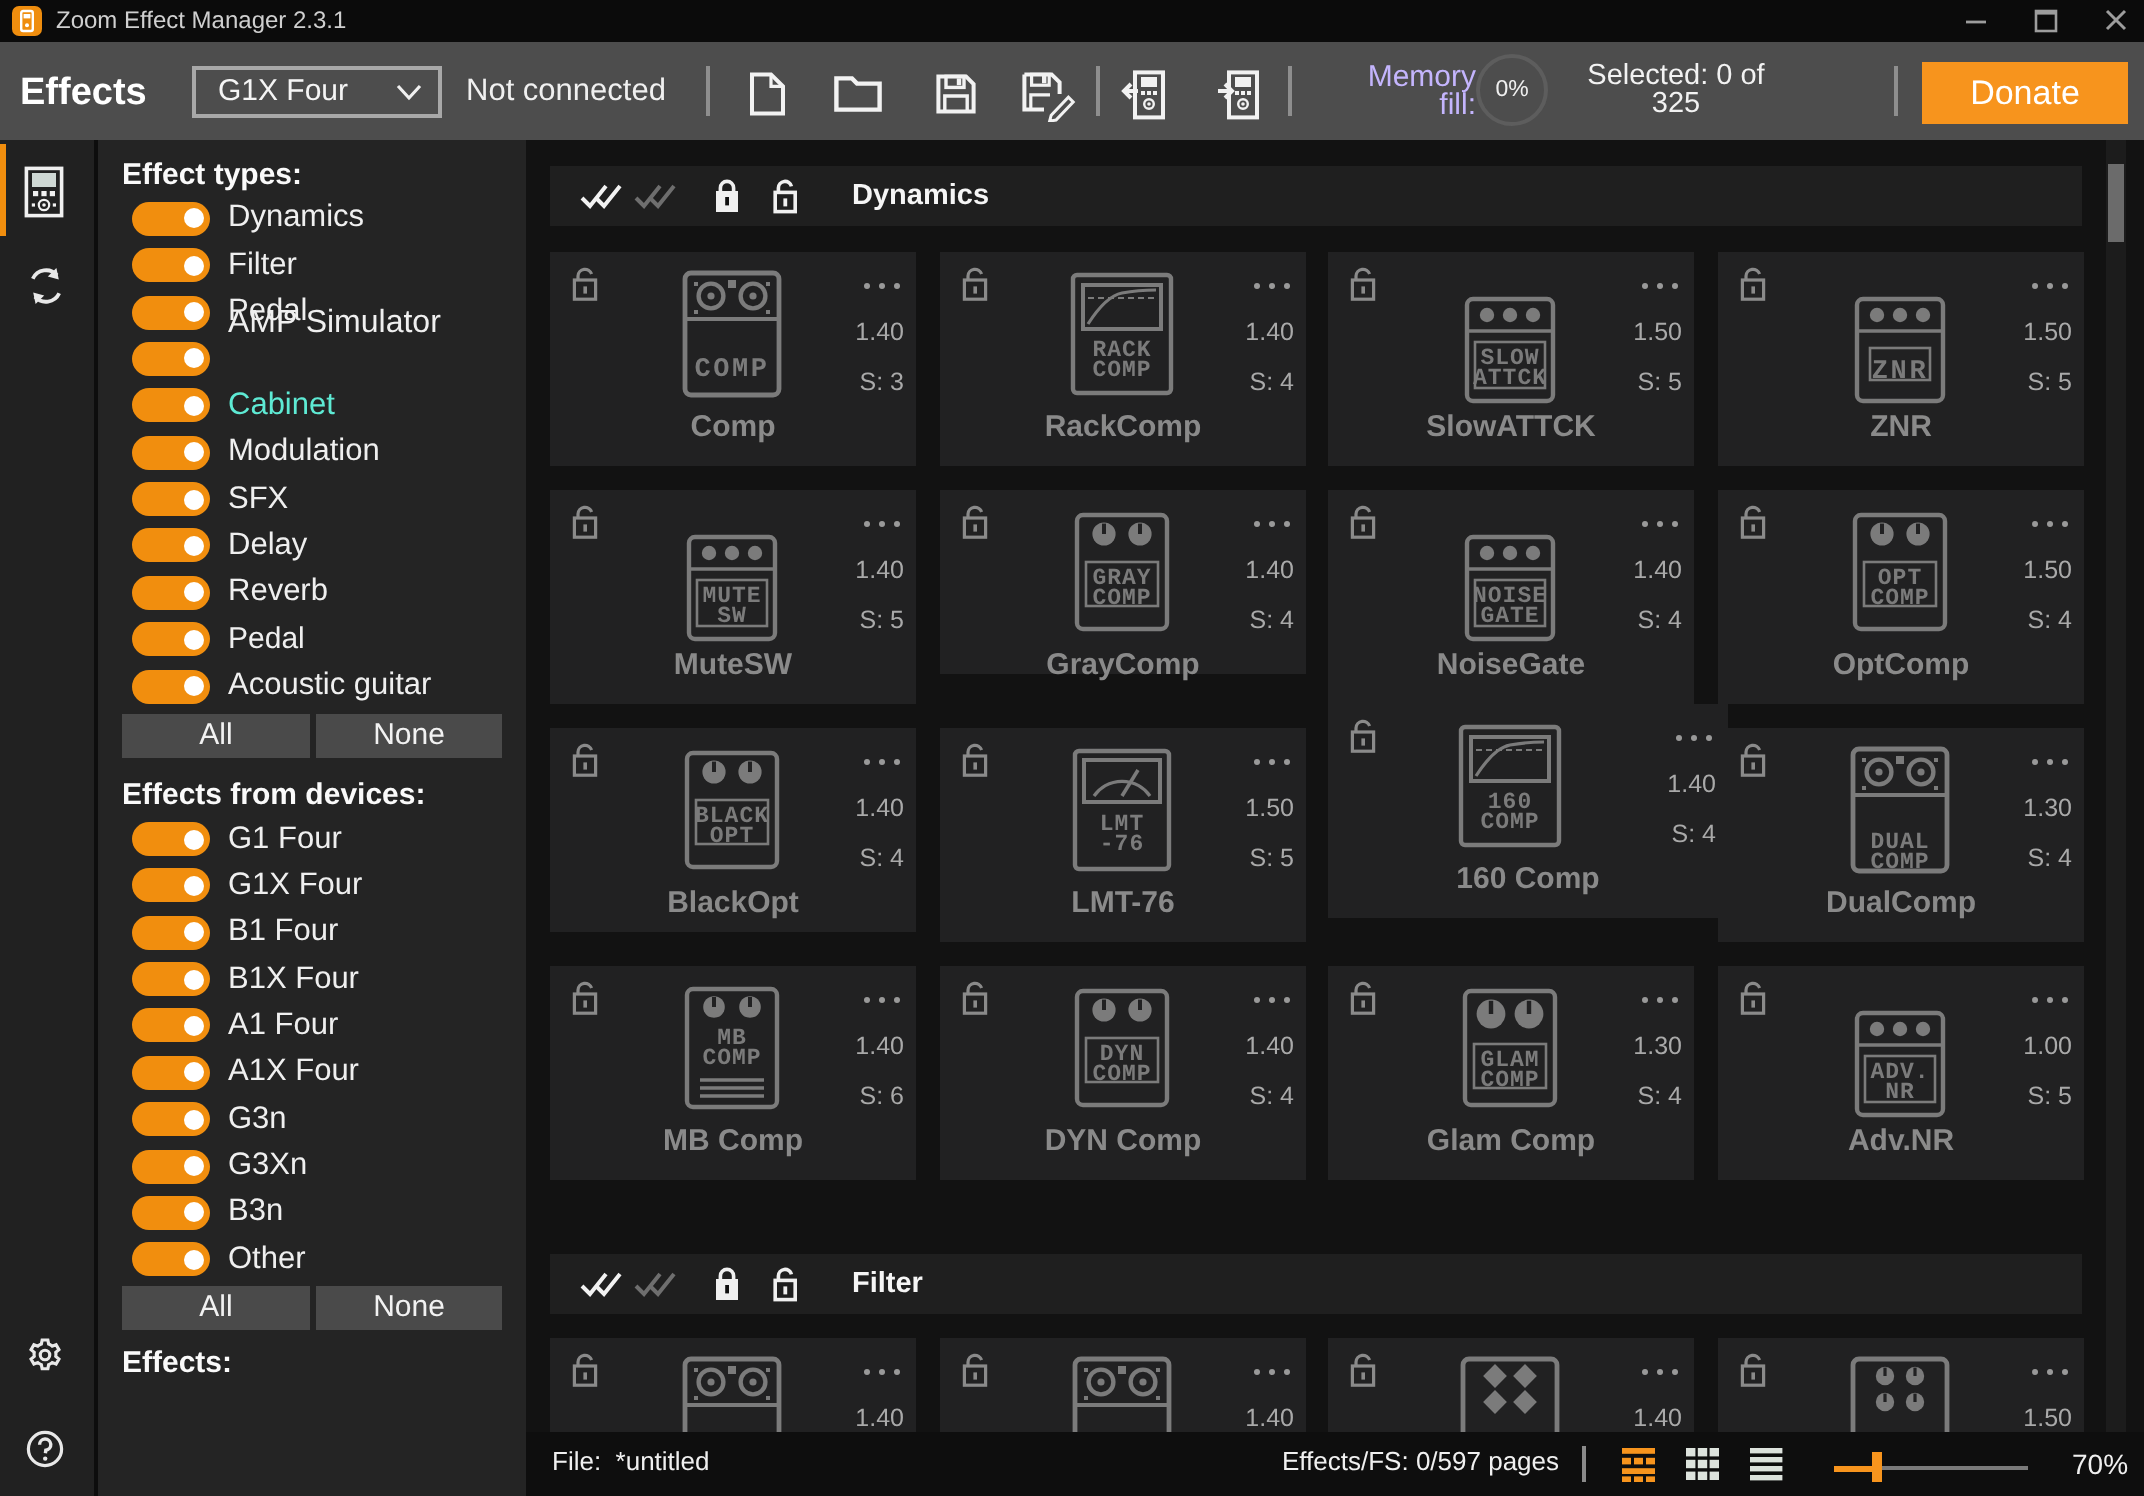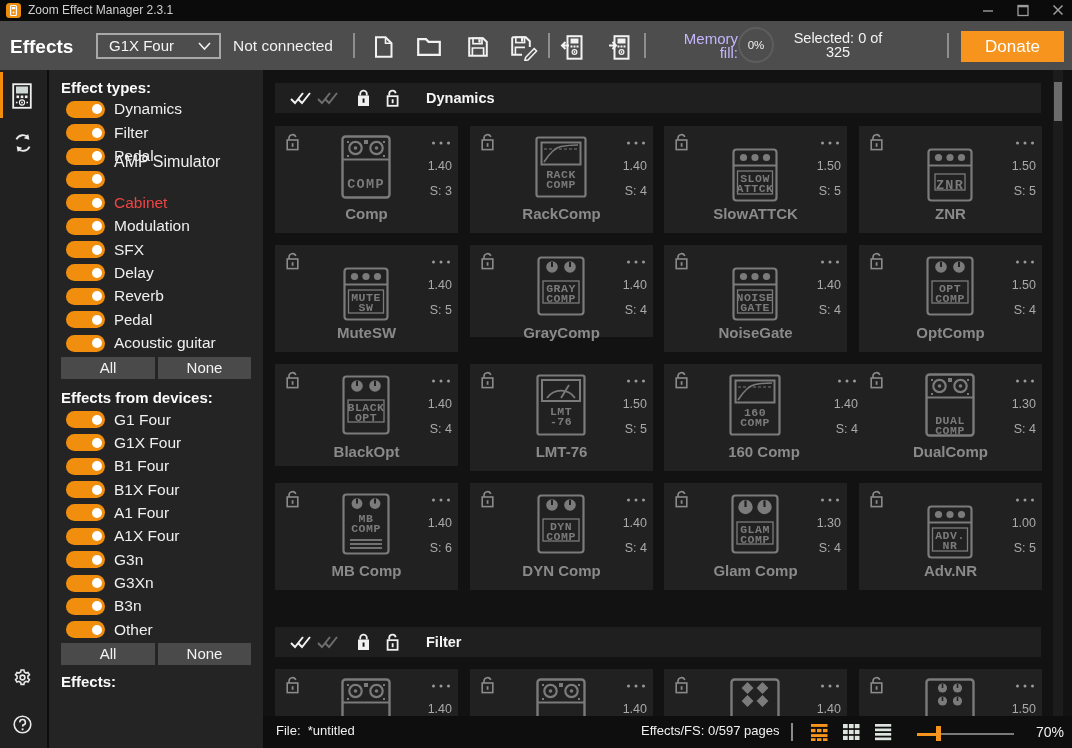--- a/index.html
+++ b/index.html
@@ -124,21 +124,21 @@
       <div style="position:absolute;right:3.5px;top:3.5px;width:10px;height:10px;background:#fff;border-radius:50%"></div>
     </div>
     <div style="position:absolute;left:65px;top:76.03999999999999px;color:#efefef;font-size:15.5px;line-height:20px">Pedal</div>
 <div style="position:absolute;left:17px;top:100.91px;width:39px;height:17px;background:#f18e0e;border-radius:8.5px">
       <div style="position:absolute;right:3.5px;top:3.5px;width:10px;height:10px;background:#fff;border-radius:50%"></div>
     </div>
     <div style="position:absolute;left:65px;top:82px;color:#efefef;font-size:16px;line-height:20px">AMP Simulator</div>
 <div style="position:absolute;left:17px;top:124.28px;width:39px;height:17px;background:#f18e0e;border-radius:8.5px">
       <div style="position:absolute;right:3.5px;top:3.5px;width:10px;height:10px;background:#fff;border-radius:50%"></div>
     </div>
-    <div style="position:absolute;left:65px;top:122.78px;color:#ef4444;font-size:15.5px;line-height:20px">Cabinet</div>
+    <div style="position:absolute;left:65px;top:122.78px;color:#5eead4;font-size:15.5px;line-height:20px">Cabinet</div>
 <div style="position:absolute;left:17px;top:147.65px;width:39px;height:17px;background:#f18e0e;border-radius:8.5px">
       <div style="position:absolute;right:3.5px;top:3.5px;width:10px;height:10px;background:#fff;border-radius:50%"></div>
     </div>
     <div style="position:absolute;left:65px;top:146.15px;color:#efefef;font-size:15.5px;line-height:20px">Modulation</div>
 <div style="position:absolute;left:17px;top:171.01999999999998px;width:39px;height:17px;background:#f18e0e;border-radius:8.5px">
       <div style="position:absolute;right:3.5px;top:3.5px;width:10px;height:10px;background:#fff;border-radius:50%"></div>
     </div>
     <div style="position:absolute;left:65px;top:169.51999999999998px;color:#efefef;font-size:15.5px;line-height:20px">SFX</div>
 <div style="position:absolute;left:17px;top:194.39px;width:39px;height:17px;background:#f18e0e;border-radius:8.5px">
       <div style="position:absolute;right:3.5px;top:3.5px;width:10px;height:10px;background:#fff;border-radius:50%"></div>
@@ -487,21 +487,21 @@
       </div>
       <svg style="position:absolute;right:7px;top:13.5px" width="20" height="6" viewBox="0 0 20 6">
         <circle cx="2.5" cy="3" r="1.5" fill="#999"></circle>
         <circle cx="10" cy="3" r="1.5" fill="#999"></circle>
         <circle cx="17.5" cy="3" r="1.5" fill="#999"></circle>
       </svg>
       <div style="position:absolute;right:6px;top:33px;color:#a9a9a9;font-size:12.5px">1.50</div>
       <div style="position:absolute;right:6px;top:58px;color:#a9a9a9;font-size:12.5px">S: 5</div>
       <div style="position:absolute;left:0;top:78.5px;width:100%;text-align:center;color:#8a8a8a;font-size:15px;font-weight:bold">LMT-76</div>
     </div>
-<div style="position:absolute;left:401px;top:294px;width:200px;height:107px;background:#212122">
+<div style="position:absolute;left:401px;top:282px;width:200px;height:107px;background:#212122">
       <svg style="position:absolute;left:10px;top:7px" width="15" height="18" viewBox="0 0 15 18">
         <path d="M4 7 V5 A 3.5 3.5 0 0 1 10.8 4 " fill="none" stroke="#8a8a8a" stroke-width="1.6"></path>
         <rect x="2.2" y="7" width="10.6" height="9.6" fill="none" stroke="#8a8a8a" stroke-width="1.6"></rect>
         <rect x="6.7" y="10.2" width="1.8" height="3.6" fill="#8a8a8a"></rect>
       </svg>
       <div style="position:absolute;left:65px;top:10px">
         <svg width="52" height="62" viewBox="0 0 52 62" style="display:block">
           <rect x="1.5" y="1.5" width="49" height="59" rx="2" fill="none" stroke="#7b7b7b" stroke-width="2.2"></rect>
           <rect x="6.5" y="6.5" width="39" height="22" fill="none" stroke="#7b7b7b" stroke-width="2"></rect>
           <path d="M9 26 Q 18 12 26 10.5 T 43 9" fill="none" stroke="#7b7b7b" stroke-width="1.6"></path>

